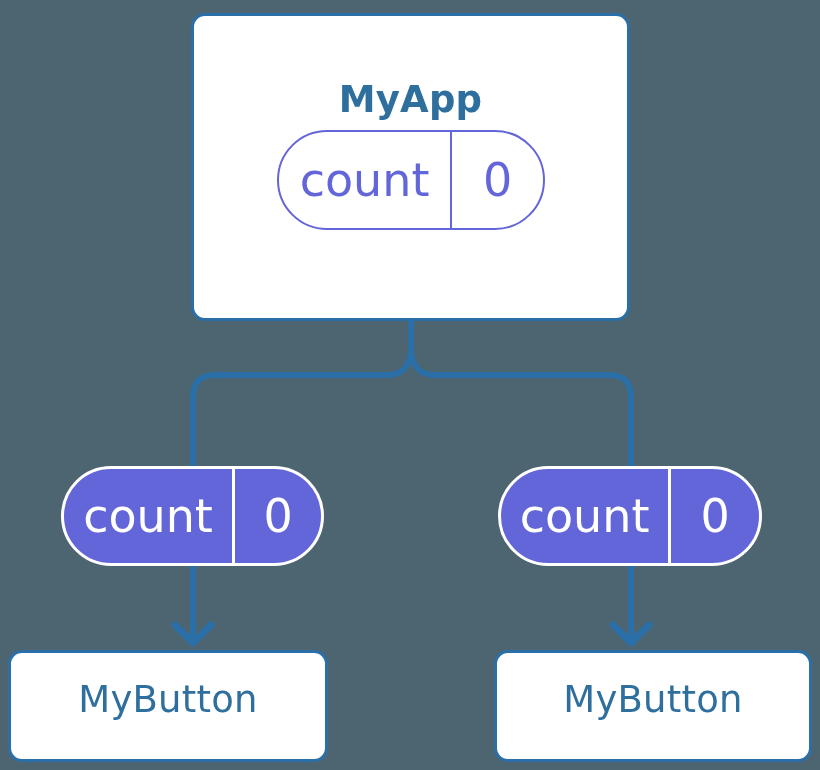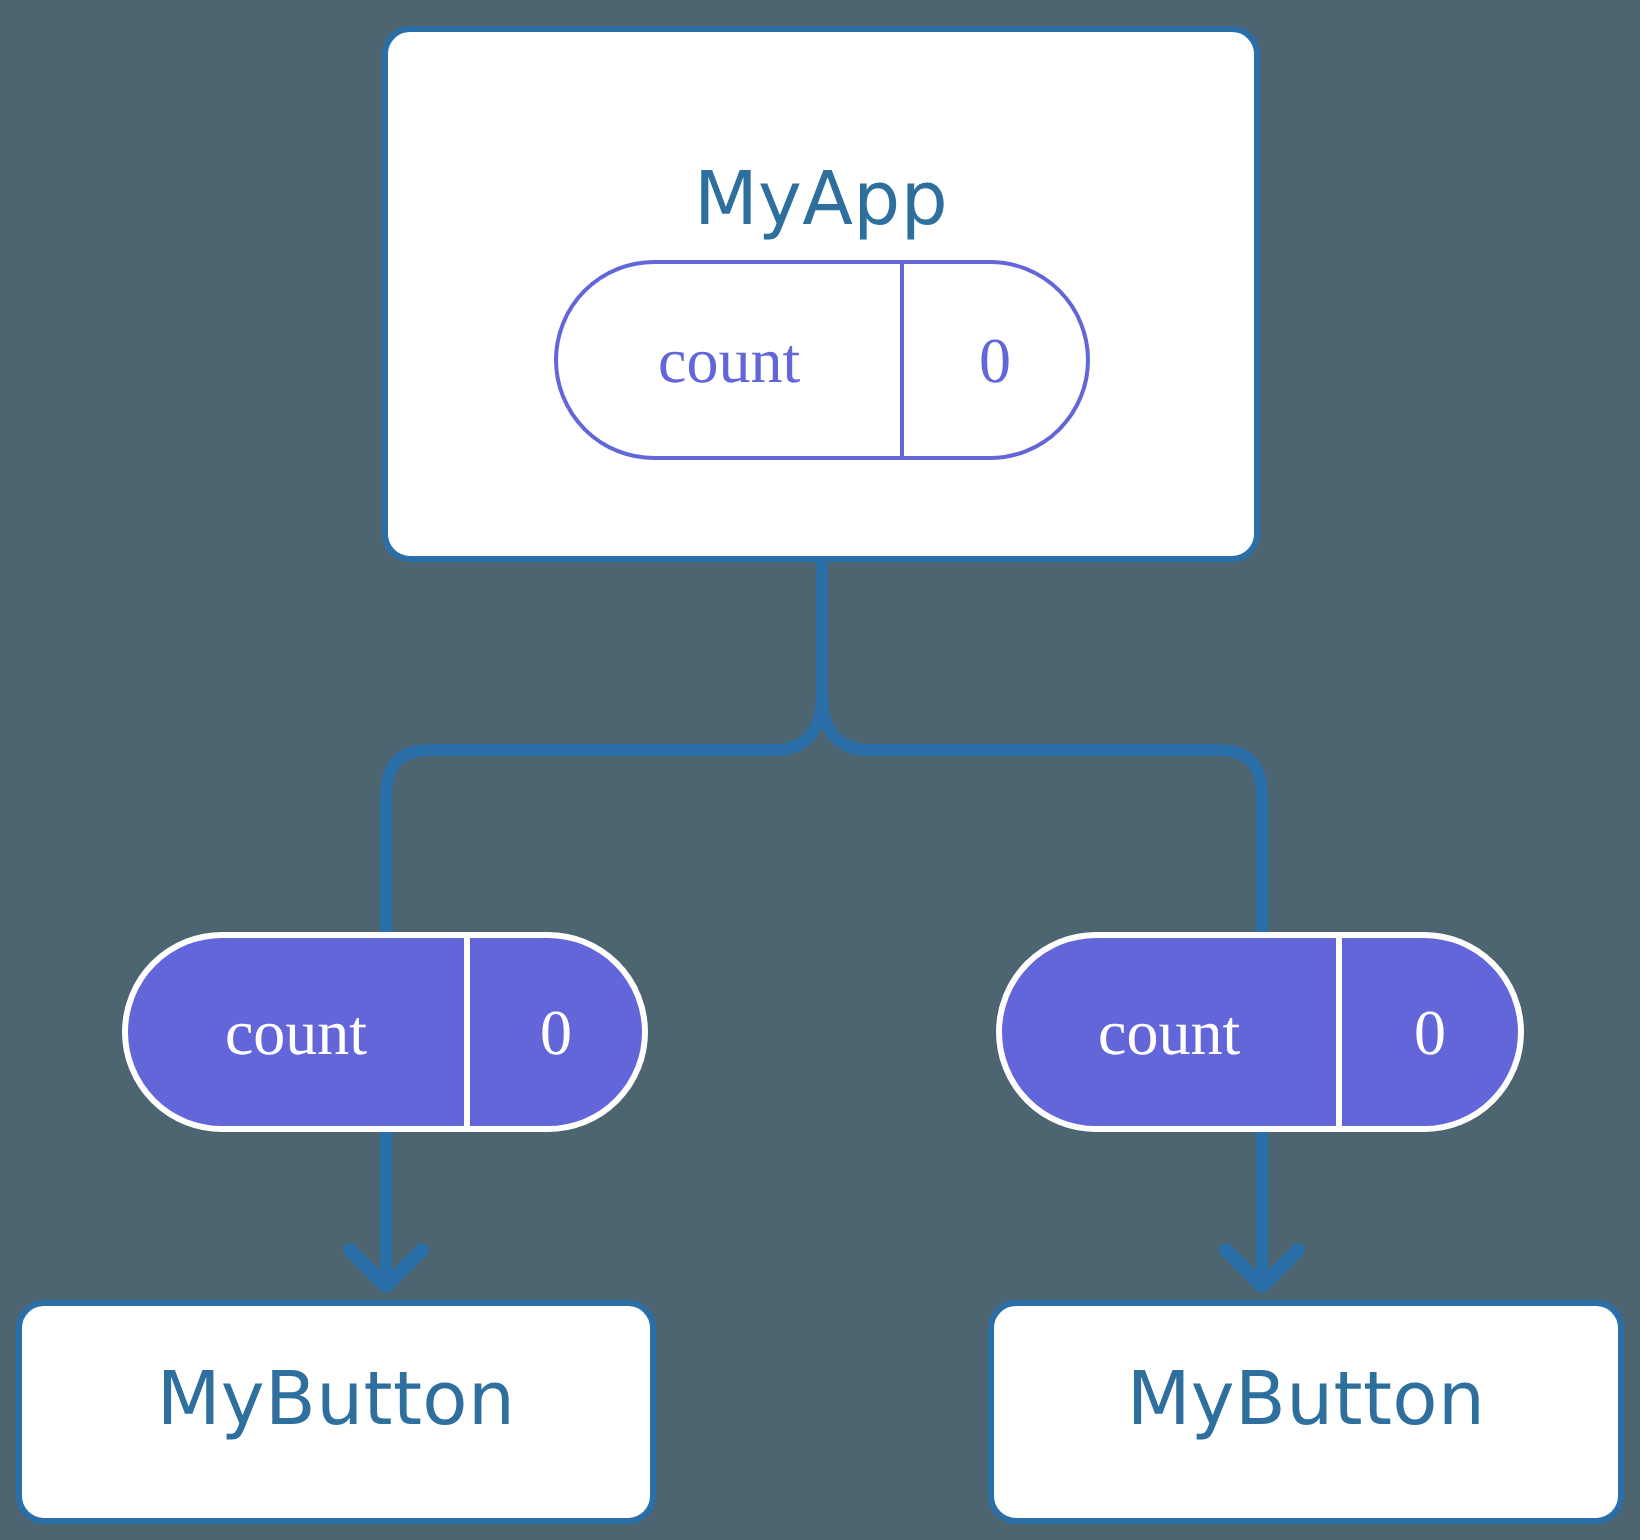--- a/index.html
+++ b/index.html
@@ -57,24 +57,23 @@
     display: flex;
     align-items: stretch;
     border-radius: 999px;
     overflow: hidden;
     z-index: 3;
   }
   .pill-key, .pill-val {
     display: flex;
     align-items: center;
     justify-content: center;
-    font-size: 32px;
+    font-size: 46px;
     line-height: 1;
     white-space: nowrap;
-    font-family: Liberation Serif, serif;
   }
 
   
   .pill.outline {
     background: #ffffff;
     border: 2px solid #6366d8;
   }
   .pill.outline .pill-key,
   .pill.outline .pill-val {
     color: #6366d8;
@@ -90,21 +89,21 @@
   }
   .pill.filled .pill-key,
   .pill.filled .pill-val {
     color: #ffffff;
   }
   .pill.filled .pill-val {
     border-left: 3px solid #ffffff;
   }
 
   
-  #app-box      { left: 191px; top: 13px;  width: 439px; height: 268px; }
+  #app-box      { left: 191px; top: 13px;  width: 439px; height: 308px; font-weight: bold; }
   #app-title    { top: 62px; }
   #app-pill     { left: 277px; top: 130px; width: 268px; height: 100px; }
   #app-pill .pill-key { width: 175px; }
   #app-pill .pill-val { width: 93px; }
 
   #pill-left    { left: 61px;  top: 466px; width: 263px; height: 100px; }
   #pill-left .pill-key { width: 174px; }
   #pill-left .pill-val { width: 89px; }
 
   #pill-right   { left: 498px; top: 466px; width: 264px; height: 100px; }

